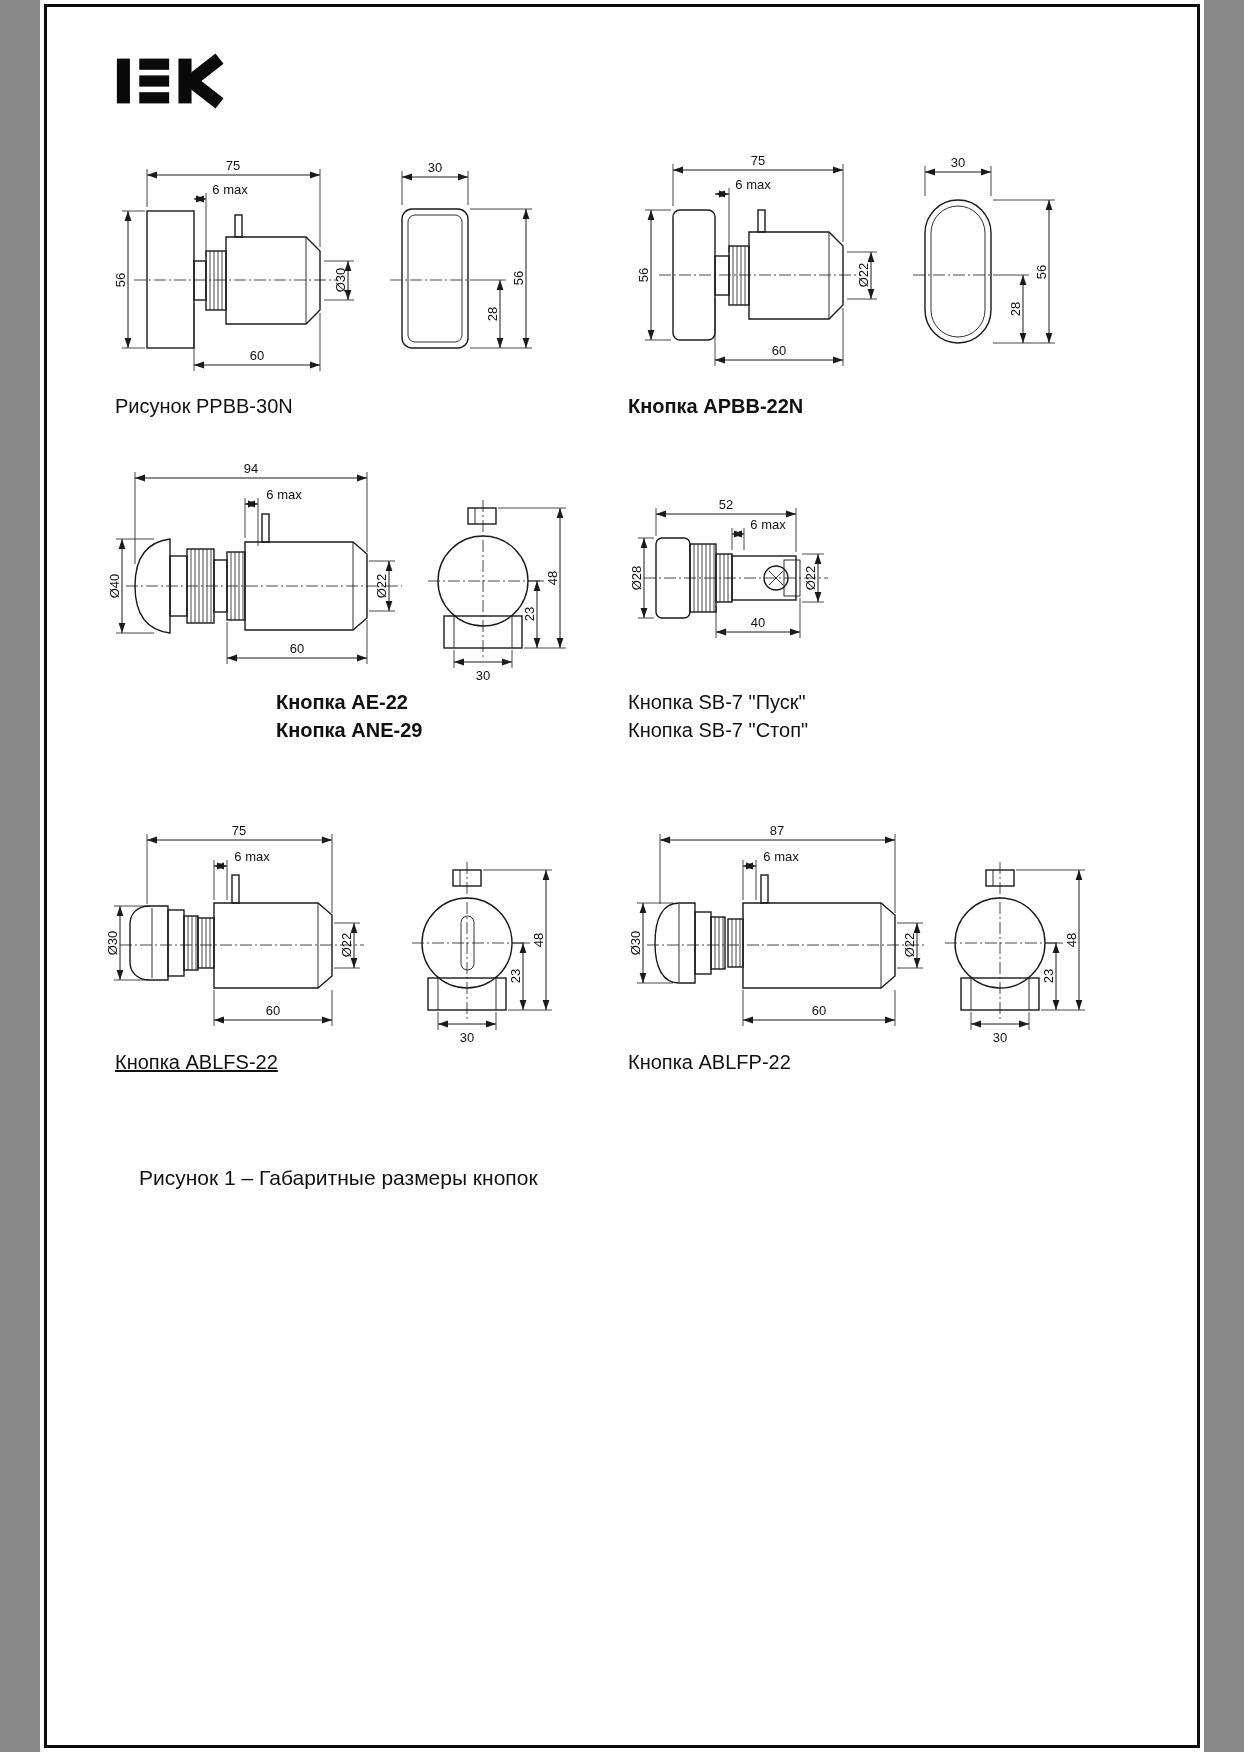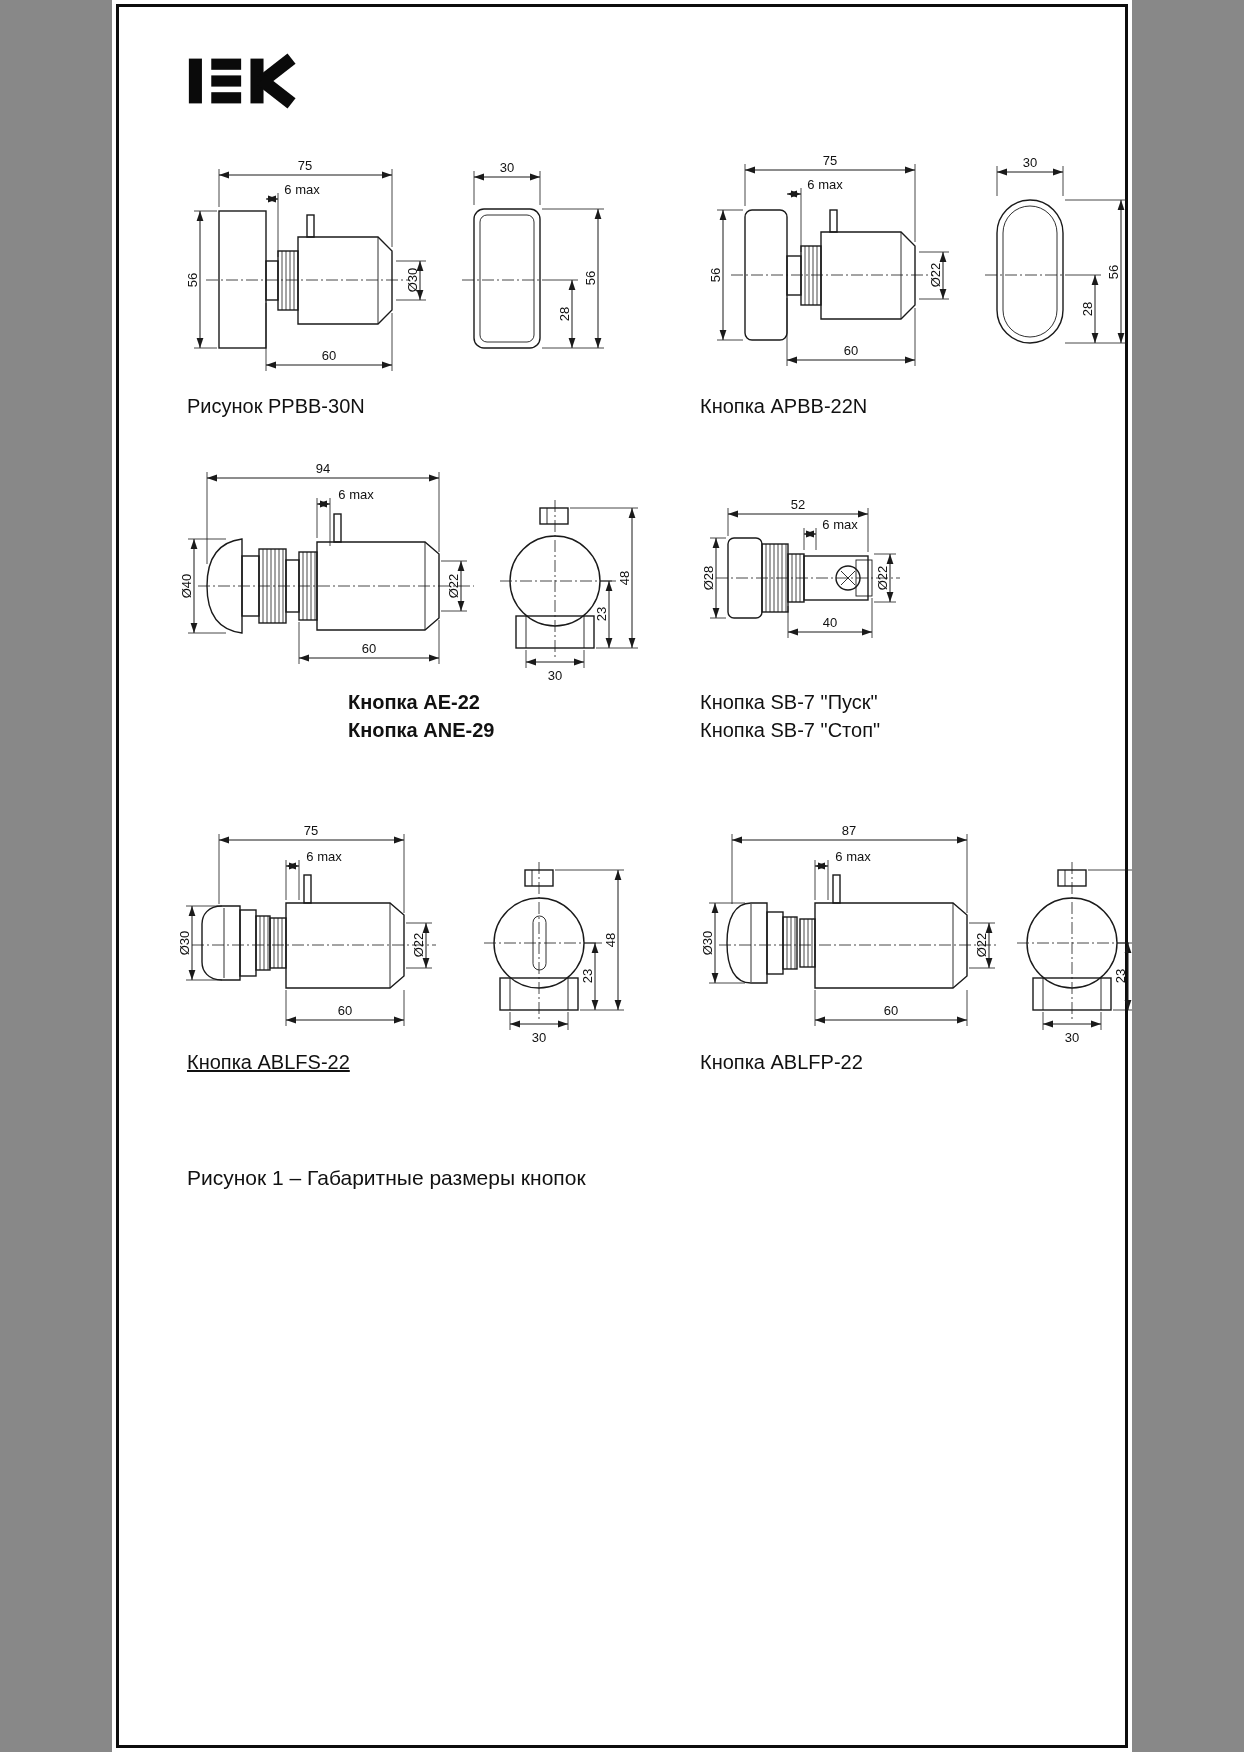--- a/index.html
+++ b/index.html
@@ -1,32 +1,32 @@
 <!DOCTYPE html>
 <html><head>
 <meta charset="utf-8">
 <style>
   html,body { margin:0; padding:0; background:#888; }
   .page {
-    position:relative; width:1020px; height:1752px; margin:0 auto;
+    position:relative; width:1164px; height:1752px; margin:0 auto;
     background:#ffffff; font-family:"Liberation Sans", sans-serif; color:#1a1a1a;
     overflow:hidden;
   }
   .frame { position:absolute; inset:4px; border:3px solid #0d0d0d; pointer-events:none; }
   .abs { position:absolute; }
   svg.fig { position:absolute; overflow:visible; }
   .out   { fill:none; stroke:#1a1a1a; stroke-width:1.4; }
   .thin  { fill:none; stroke:#1a1a1a; stroke-width:0.9; }
   .dim   { stroke:#1a1a1a; stroke-width:1; fill:none; }
   .ext   { stroke:#1a1a1a; stroke-width:0.8; fill:none; }
   .cl    { stroke:#1a1a1a; stroke-width:0.8; fill:none; stroke-dasharray:12 3 2 3; }
   .hatch line { stroke:#1a1a1a; stroke-width:0.8; }
   .dt    { font:13px "Liberation Sans", sans-serif; fill:#111; }
   .fig-label { position:absolute; font-size:20px; line-height:28px; color:#111; }
-  .caption   { position:absolute; font-size:21px; color:#111; }
+  .caption   { position:absolute; font-size:21px; color:#111;margin-left:24px; }
 </style>
 </head>
 <body>
 
 <div class="page">
   <div class="frame"></div>
 
   <svg width="0" height="0" style="position:absolute" aria-hidden="true">
     <defs>
       <marker id="aE" markerWidth="11" markerHeight="8" refX="10" refY="4" orient="auto" markerUnits="userSpaceOnUse">
@@ -157,21 +157,21 @@
       <text class="dt" x="333" y="19" text-anchor="middle">30</text>
       <line class="ext" x1="368" y1="52" x2="430" y2="52"></line>
       <line class="ext" x1="368" y1="195" x2="430" y2="195"></line>
       <line class="dim" x1="424" y1="52" x2="424" y2="195" marker-start="url(#aS)" marker-end="url(#aE)"></line>
       <text class="dt" x="421" y="124" text-anchor="middle" transform="rotate(-90 421 124)">56</text>
       <line class="ext" x1="378" y1="127" x2="404" y2="127"></line>
       <line class="dim" x1="398" y1="127" x2="398" y2="195" marker-start="url(#aS)" marker-end="url(#aE)"></line>
       <text class="dt" x="395" y="161" text-anchor="middle" transform="rotate(-90 395 161)">28</text>
     </g>
   </svg>
-  <div class="fig-label" style="left:588px; top:392px;">Кнопка APBB-22N</div>
+  <div class="fig-label" style="left:588px; top:392px;font-weight:bold;">Кнопка APBB-22N</div>
 
   <svg class="fig" style="left:62px; top:456px;" width="480" height="228" viewBox="0 0 480 228">
     <g>
       <path class="out" d="M68,83 C44,86 33,102 33,130 C33,158 44,174 68,177 Z"></path>
       <rect class="out" x="68" y="100" width="17" height="60"></rect>
       <rect class="out" x="85" y="93" width="27" height="74"></rect>
       <g class="hatch">
         <line x1="89" y1="93" x2="89" y2="167"></line>
           <line x1="93" y1="93" x2="93" y2="167"></line>
         <line x1="97" y1="93" x2="97" y2="167"></line>

